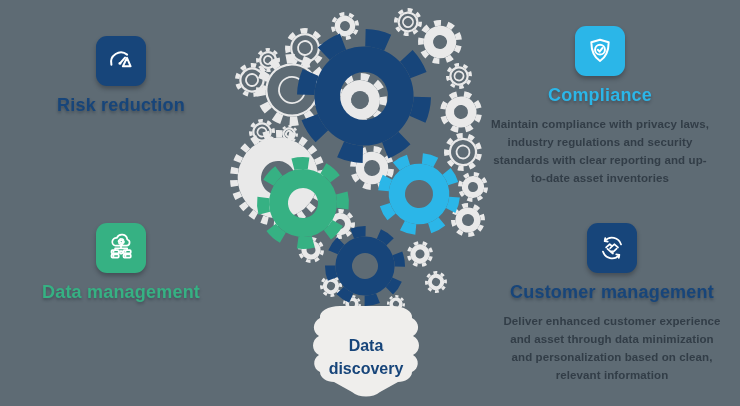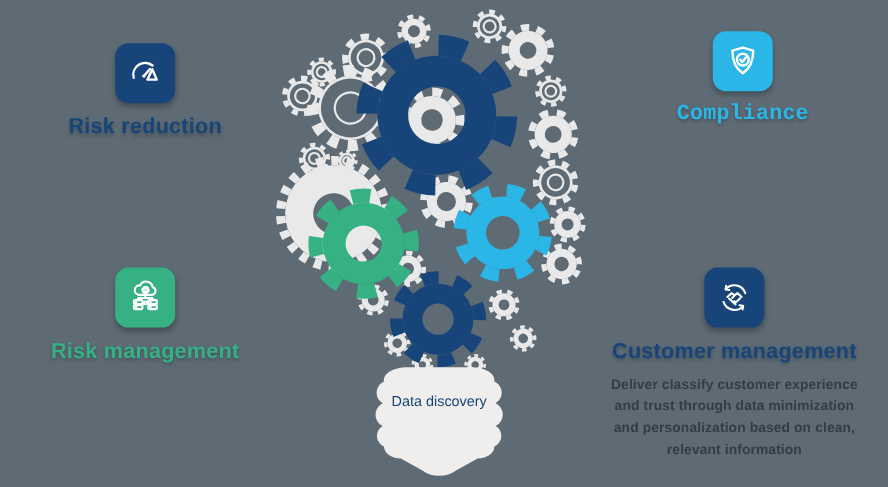--- a/index.html
+++ b/index.html
@@ -5,36 +5,36 @@
   :root{
     --navy:#17457a; --cyan:#2bb6e8; --green:#36b183;
     --background:#5e6b74; --light-gear:#e9e9e9; --body-text:#323d47; --bulb:#efeeec;
   }
   *{margin:0;padding:0;box-sizing:border-box;}
   body{font-family:"Liberation Sans",sans-serif;}
   .stage{position:relative;width:740px;height:406px;background:var(--background);overflow:hidden;}
   .gfx{position:absolute;left:0;top:0;}
   .quad{position:absolute;width:222px;text-align:center;}
   .q-tl{left:10px;top:36px;}
-  .q-tr{left:508px;top:26px;font-family:Liberation Mono, monospace;}
+  .q-tr{left:489px;top:26px;}
   .q-bl{left:10px;top:223px;}
   .q-br{left:501px;top:223px;}
   .tile{width:50px;height:50px;border-radius:11px;margin:0 auto;display:flex;align-items:center;justify-content:center;
         box-shadow:0 3px 4px rgba(25,30,35,.35);}
   .tile.navy{background:var(--navy);}
   .tile.cyan{background:var(--cyan);}
   .tile.green{background:var(--green);}
   .quad h2{font-size:18px;font-weight:bold;margin-top:9px;letter-spacing:.2px;
            text-shadow:0 2px 3px rgba(20,30,40,.35);}
   .t-navy{color:var(--navy);}
   .t-cyan{color:var(--cyan);}
   .t-green{color:var(--green);}
   .quad p{font-size:11.5px;font-weight:bold;line-height:18px;color:var(--body-text);margin-top:9px;letter-spacing:.1px;}
-  .bulb-title{position:absolute;left:314px;top:323px;width:104px;text-align:center;
-              font-size:12px;font-weight:normal;line-height:23px;color:var(--navy);}
+  .bulb-title{position:absolute;left:314px;top:334px;width:104px;text-align:center;
+              font-size:16px;font-weight:bold;line-height:23px;color:var(--navy);}
   .icon-svg{display:block;}
 </style>
 </head>
 <body>
 
 <div class="stage">
 
   <svg class="gfx" width="740" height="406" viewBox="0 0 740 406">
     <defs id="gear-defs">
         <mask id="gm6" maskUnits="userSpaceOnUse" x="222" y="122" width="112" height="112">
@@ -270,49 +270,50 @@
 
   <section class="quad q-tr">
     <div class="tile cyan">
       <svg class="icon-svg" width="32" height="32" viewBox="0 0 24 24" fill="none" stroke="#fff" stroke-width="1.5" stroke-linecap="round" stroke-linejoin="round">
         <path d="M12 3.5 L18.5 5.4 C18.5 11 17.4 15.9 12 19.5 C6.6 15.9 5.5 11 5.5 5.4 Z"></path>
         <circle cx="12" cy="11" r="3.7"></circle>
         <path d="M10.4 11.1 L11.7 12.5 L13.9 9.7"></path>
       </svg>
     </div>
     <h2 class="t-cyan">Compliance</h2>
+    <p>Maintain compliance with privacy laws, industry regulations and security standards with clear reporting and up-to-date asset inventories</p>
   </section>
 
   <section class="quad q-bl">
     <div class="tile green">
       <svg class="icon-svg" width="32" height="32" viewBox="0 0 24 24" fill="none" stroke="#fff" stroke-width="1.3" stroke-linecap="round" stroke-linejoin="round">
         <path d="M8 10.3 h8.2 a2.4 2.4 0 0 0 .5 -4.7 A4.1 4.1 0 0 0 8.9 4.4 A2.95 2.95 0 0 0 8 10.3 Z"></path>
         <circle cx="12.2" cy="7.2" r="1.1"></circle>
         <circle cx="12.2" cy="7.2" r="2" stroke-dasharray="1 1"></circle>
         <path d="M12 10.3 V12.2 M7.6 12.2 H16.6 M7.6 12.2 V13.6 M16.6 12.2 V13.6"></path>
         <rect x="4.9" y="13.6" width="5.4" height="2.5" rx="0.7"></rect>
         <rect x="4.9" y="16.7" width="5.4" height="2.5" rx="0.7"></rect>
         <rect x="13.9" y="13.6" width="5.4" height="2.5" rx="0.7"></rect>
         <rect x="13.9" y="16.7" width="5.4" height="2.5" rx="0.7"></rect>
         <path d="M6.3 14.85 h0.01 M6.3 17.95 h0.01 M15.3 14.85 h0.01 M15.3 17.95 h0.01" stroke-width="1.6"></path>
         <rect x="11.2" y="14.4" width="1.8" height="1.8" rx="0.4"></rect>
       </svg>
     </div>
-    <h2 class="t-green">Risk management</h2>
+    <h2 class="t-green">Data management</h2>
   </section>
 
   <section class="quad q-br">
     <div class="tile navy">
       <svg class="icon-svg" width="32" height="32" viewBox="0 0 24 24" fill="none" stroke="#fff" stroke-width="1.3" stroke-linecap="round" stroke-linejoin="round">
         <path d="M18.8 9.3 A 7.2 7.2 0 0 0 6.6 6.7"></path>
         <path d="M6.9 4.6 L6.5 6.9 L8.8 7.2"></path>
         <path d="M5.2 14.7 A 7.2 7.2 0 0 0 17.4 17.3"></path>
         <path d="M17.1 19.4 L17.5 17.1 L15.2 16.8"></path>
         <path d="M7.6 11.6 L10.3 9.2 L12.1 10.6 L13.9 9.2 L16.5 11.6"></path>
         <path d="M8.6 12.6 L11.3 15 L12.1 14.3 M12.1 10.6 L10.6 12.2"></path>
         <path d="M12.9 14.9 L15.5 12.5 M11.9 15.6 L12.7 16.2"></path>
       </svg>
     </div>
     <h2 class="t-navy">Customer management</h2>
-    <p>Deliver classify customer experience and trust through data minimization and personalization based on clean, relevant information</p>
+    <p>Deliver enhanced customer experience and asset through data minimization and personalization based on clean, relevant information</p>
   </section>
 
 </div>
 
 </body></html>

